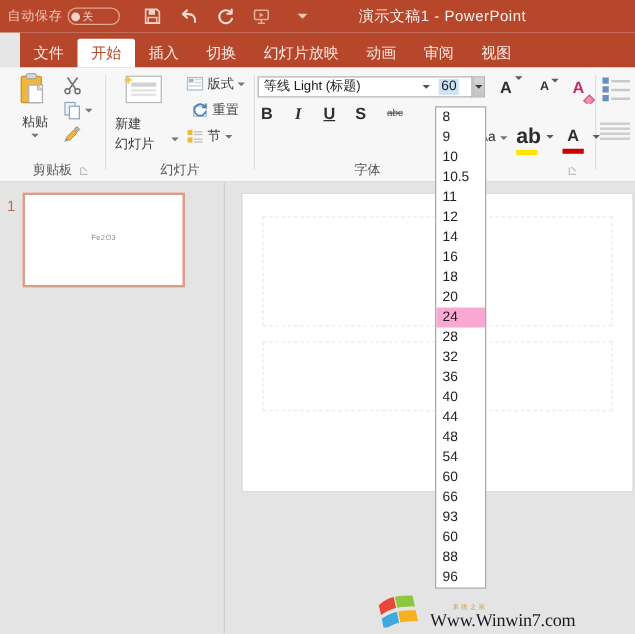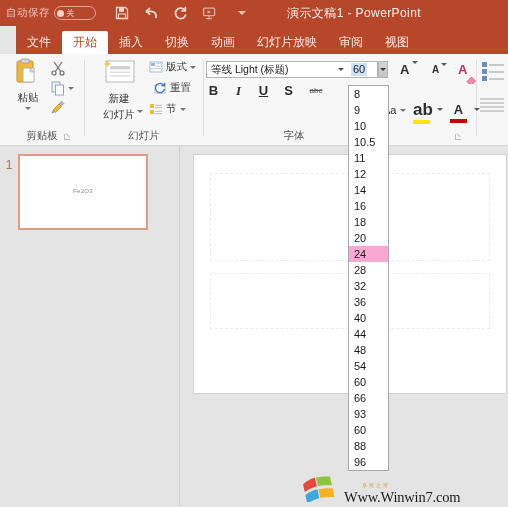--- a/index.html
+++ b/index.html
@@ -85,21 +85,21 @@
     width:0;height:0;border-left:3px solid transparent;border-right:3px solid transparent;
     border-top:3px solid #767676;margin:2px auto 0 auto;
   }
   .mini-btn{position:absolute;width:16px;height:16px;}
   .side-caret{
     position:absolute;width:0;height:0;border-left:3px solid transparent;
     border-right:3px solid transparent;border-top:3px solid #767676;
   }
 
   
-  .newslide{position:absolute;left:92px;top:4px;width:54px;text-align:center;}
+  .newslide{position:absolute;left:92px;top:4px;width:54px;text-align:left;}
   .newslide-lbl{font-size:10.5px;color:#3b3b3b;line-height:11px;margin-top:1px;}
   .sm-item{
     position:absolute;display:flex;align-items:center;gap:3px;
     font-size:10.5px;color:#3b3b3b;
   }
   .sm-ico{width:14px;height:14px;}
 
   
   .fontname{
     position:absolute;left:206px;top:7px;width:143px;height:17px;
@@ -256,22 +256,22 @@
     </div>
 
     <div class="win-title">演示文稿1  -  PowerPoint</div>
   </div>
 
   <div class="tabbar">
     <div class="tab">文件</div>
     <div class="tab active">开始</div>
     <div class="tab">插入</div>
     <div class="tab">切换</div>
+    <div class="tab">幻灯片放映</div>
     <div class="tab">动画</div>
-    <div class="tab">幻灯片放映</div>
     <div class="tab">审阅</div>
     <div class="tab">视图</div>
   </div>
 
   <div class="ribbon">
 
     <div class="grp" style="left:0;width:84px;">
       <div class="paste">
         <div class="paste-ico">
           <svg width="28" height="32" viewBox="0 0 28 32">

